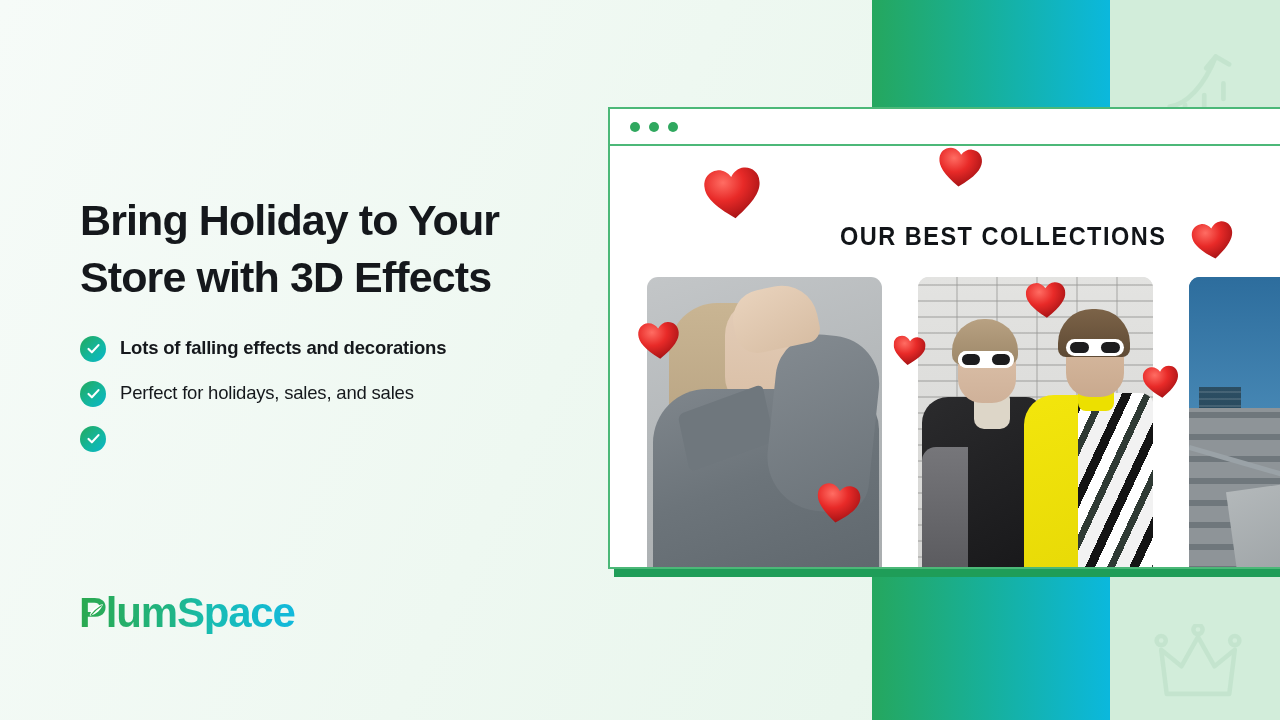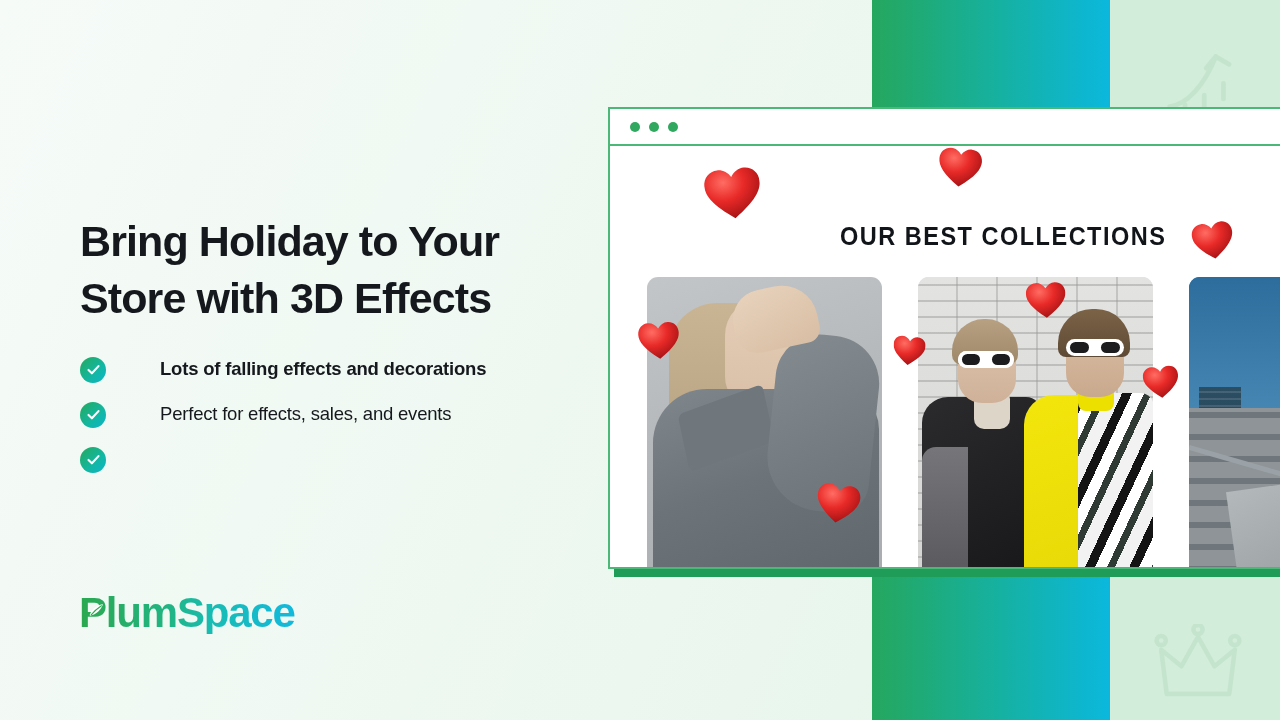--- a/index.html
+++ b/index.html
@@ -40,41 +40,39 @@
     position:absolute; left:80px; top:192px; width:470px;
   }
   .headline {
     font-family:"Liberation Sans", sans-serif;
     font-size:43px;
     line-height:1.32;
     font-weight:bold;
     letter-spacing:-0.9px;
     color:#15181c;
     white-space:pre-line;
-    margin-top:21px;
   }
   .bullets { margin-top:30px; }
   .bullet {
     display:flex; align-items:center;
     margin-bottom:19px;
     gap:14px;
   }
   .check-badge {
     flex:0 0 auto;
     width:26px; height:26px; border-radius:50%;
     background:linear-gradient(135deg,#24a95c 0%,#12b7a3 60%,#0bb5c9 100%);
     display:flex; align-items:center; justify-content:center;
   }
   .check-badge svg { width:15px; height:15px; display:block; }
   .bullet-text {
     font-size:18.5px;
     color:#15181c;
     letter-spacing:-0.2px;
     line-height:1.2;
-    margin-left:40px;
   }
   .bullet.strong .bullet-text { font-weight:bold; font-size:18.5px; }
 
   
   .logo {
     position:absolute; left:79px; top:592px;
     display:flex; align-items:center;
   }
   .logo-text {
     font-size:42px; font-weight:bold; letter-spacing:-1.2px;
@@ -335,21 +333,21 @@
         </span>
         <span class="bullet-text">Lots of falling effects and decorations</span>
       </div>
 
       <div class="bullet">
         <span class="check-badge">
           <svg viewBox="0 0 24 24" fill="none" stroke="#ffffff" stroke-width="3.4" stroke-linecap="round" stroke-linejoin="round">
             <path d="M4 12.8 L9.4 18 L20 6.6"></path>
           </svg>
         </span>
-        <span class="bullet-text">Perfect for effects, sales, and events</span>
+        <span class="bullet-text">Perfect for holidays, sales, and sales</span>
       </div>
 
       <div class="bullet">
         <span class="check-badge">
           <svg viewBox="0 0 24 24" fill="none" stroke="#ffffff" stroke-width="3.4" stroke-linecap="round" stroke-linejoin="round">
             <path d="M4 12.8 L9.4 18 L20 6.6"></path>
           </svg>
         </span>
       </div>
 

